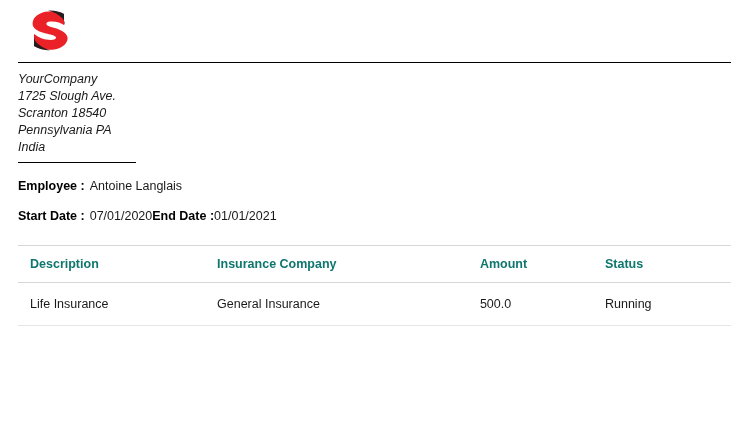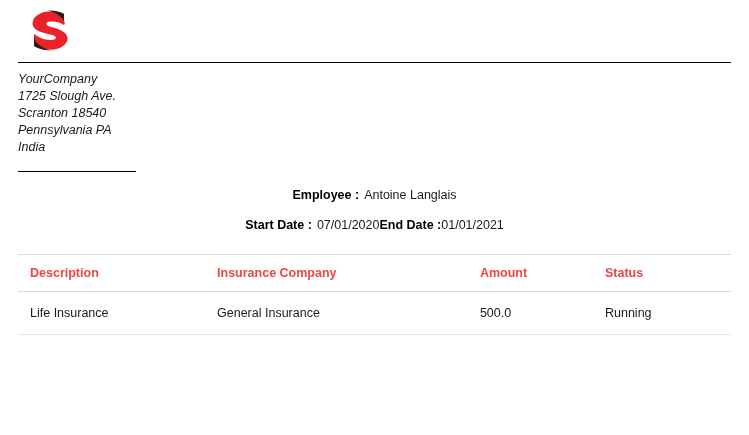--- a/index.html
+++ b/index.html
@@ -50,29 +50,29 @@
   }
   .company-line {
     font-size: 12.5px;
     line-height: 17px;
     color: #1a1a1a;
     white-space: pre;
   }
   .addr-underline {
     display: inline-block;
     border-bottom: 1px solid #000000;
-    padding-bottom: 15px;
+    padding-bottom: 6px;
     min-width: 118px;
   }
 
   
   .detail-row {
     display: flex;
     align-items: baseline;
-    justify-content: center;
+    justify-content: flex-start;
     margin-top: 16px;
     font-size: 12.5px;
   }
   .detail-left { display: flex; align-items: baseline; }
   .detail-right { display: flex; align-items: baseline; }
   .label {
     font-weight: bold;
     font-size: 12.5px;
     color: #000000;
     white-space: pre;
@@ -86,21 +86,21 @@
   
   .table {
     margin-top: 22px;
     width: 713px;
     border-collapse: collapse;
   }
   .table thead th {
     text-align: left;
     font-size: 12.5px;
     font-weight: bold;
-    color: #ef4444;
+    color: #0f766e;
     padding: 11px 0 11px 0;
     border-top: 1px solid #d8d8d8;
     border-bottom: 1px solid #d8d8d8;
   }
   .table tbody td {
     text-align: left;
     font-size: 12.5px;
     color: #1a1a1a;
     padding: 14px 0 14px 0;
     border-bottom: 1px solid #e6e6e6;

